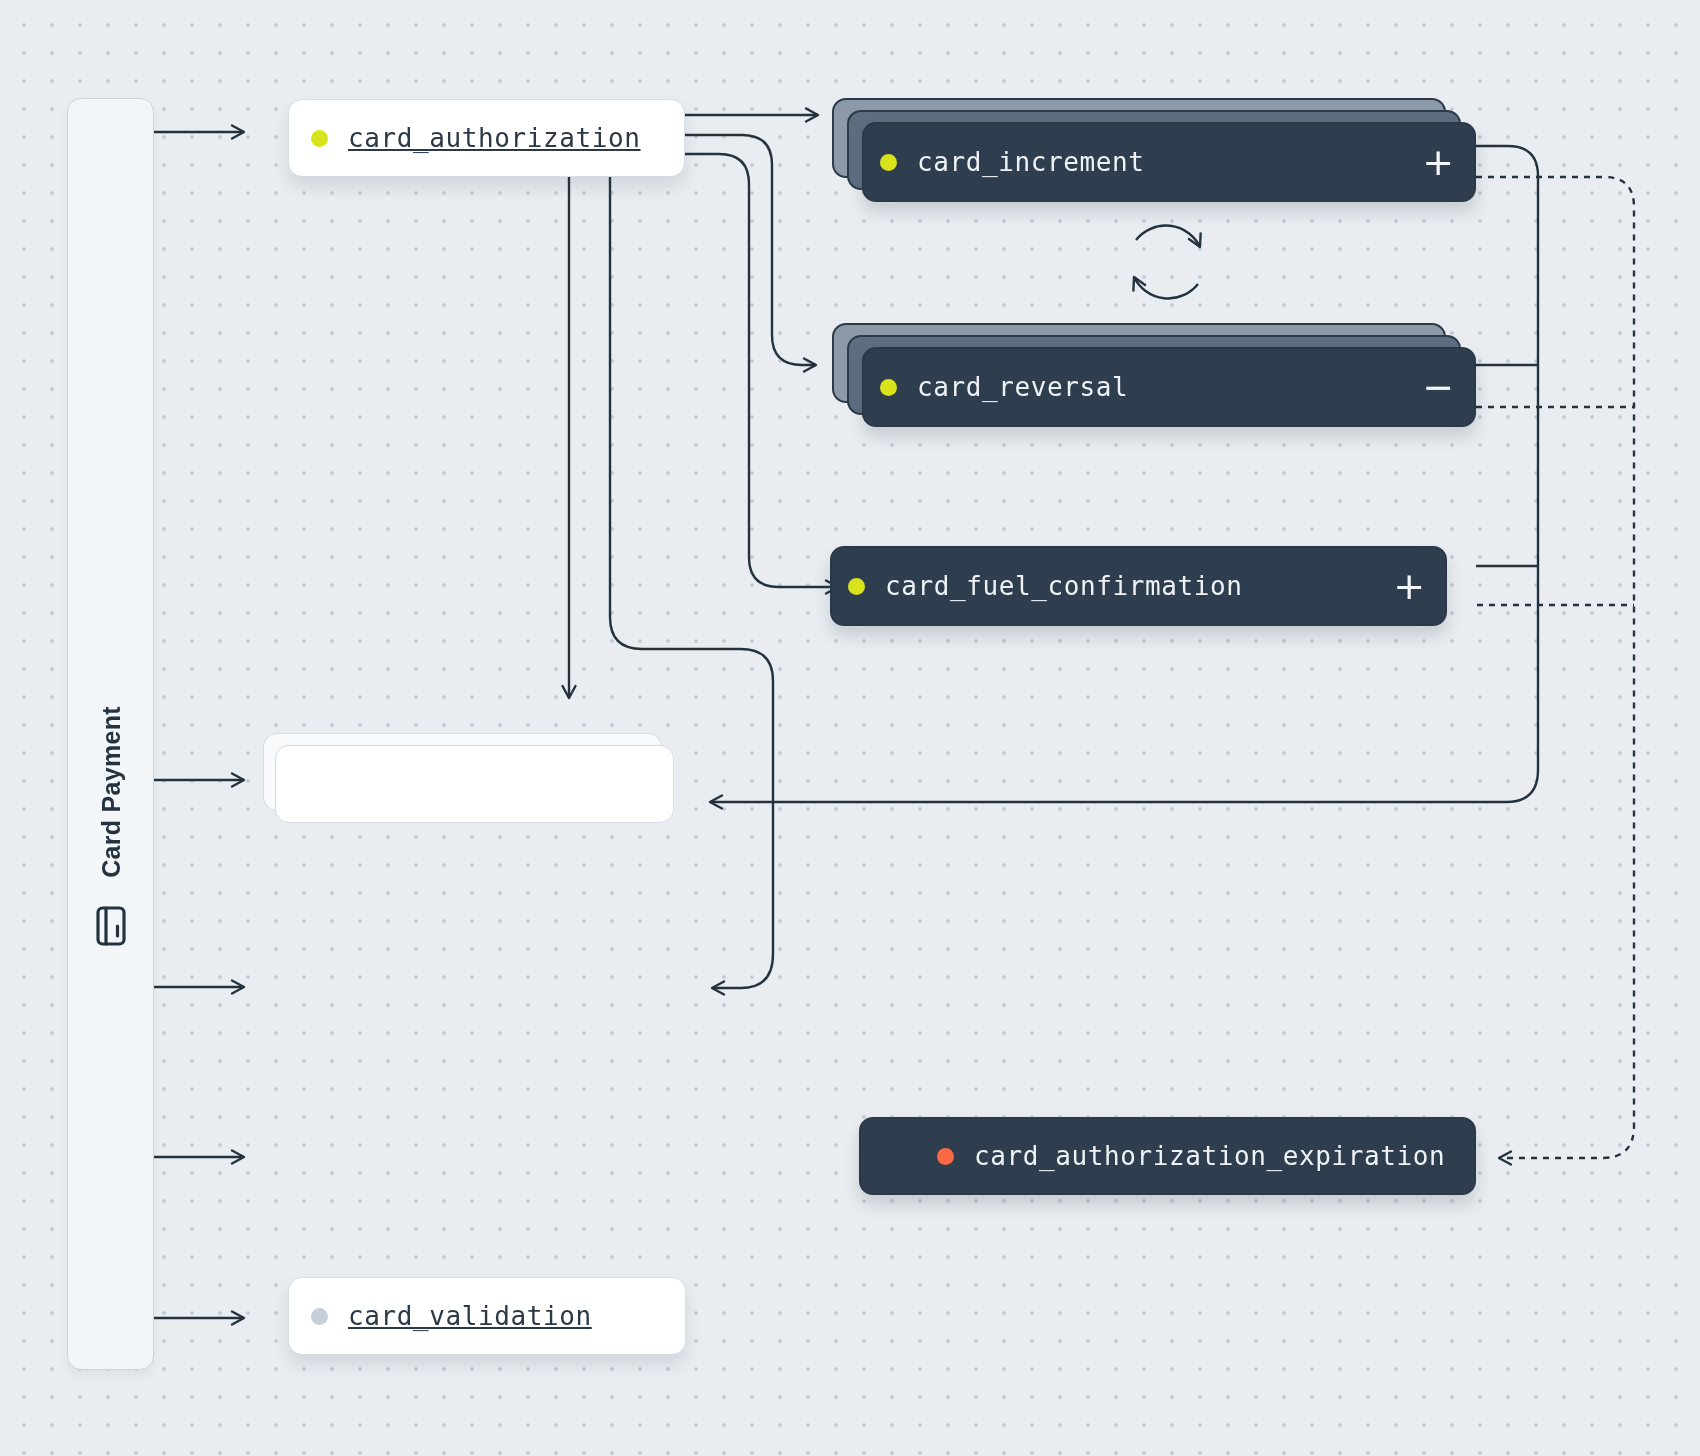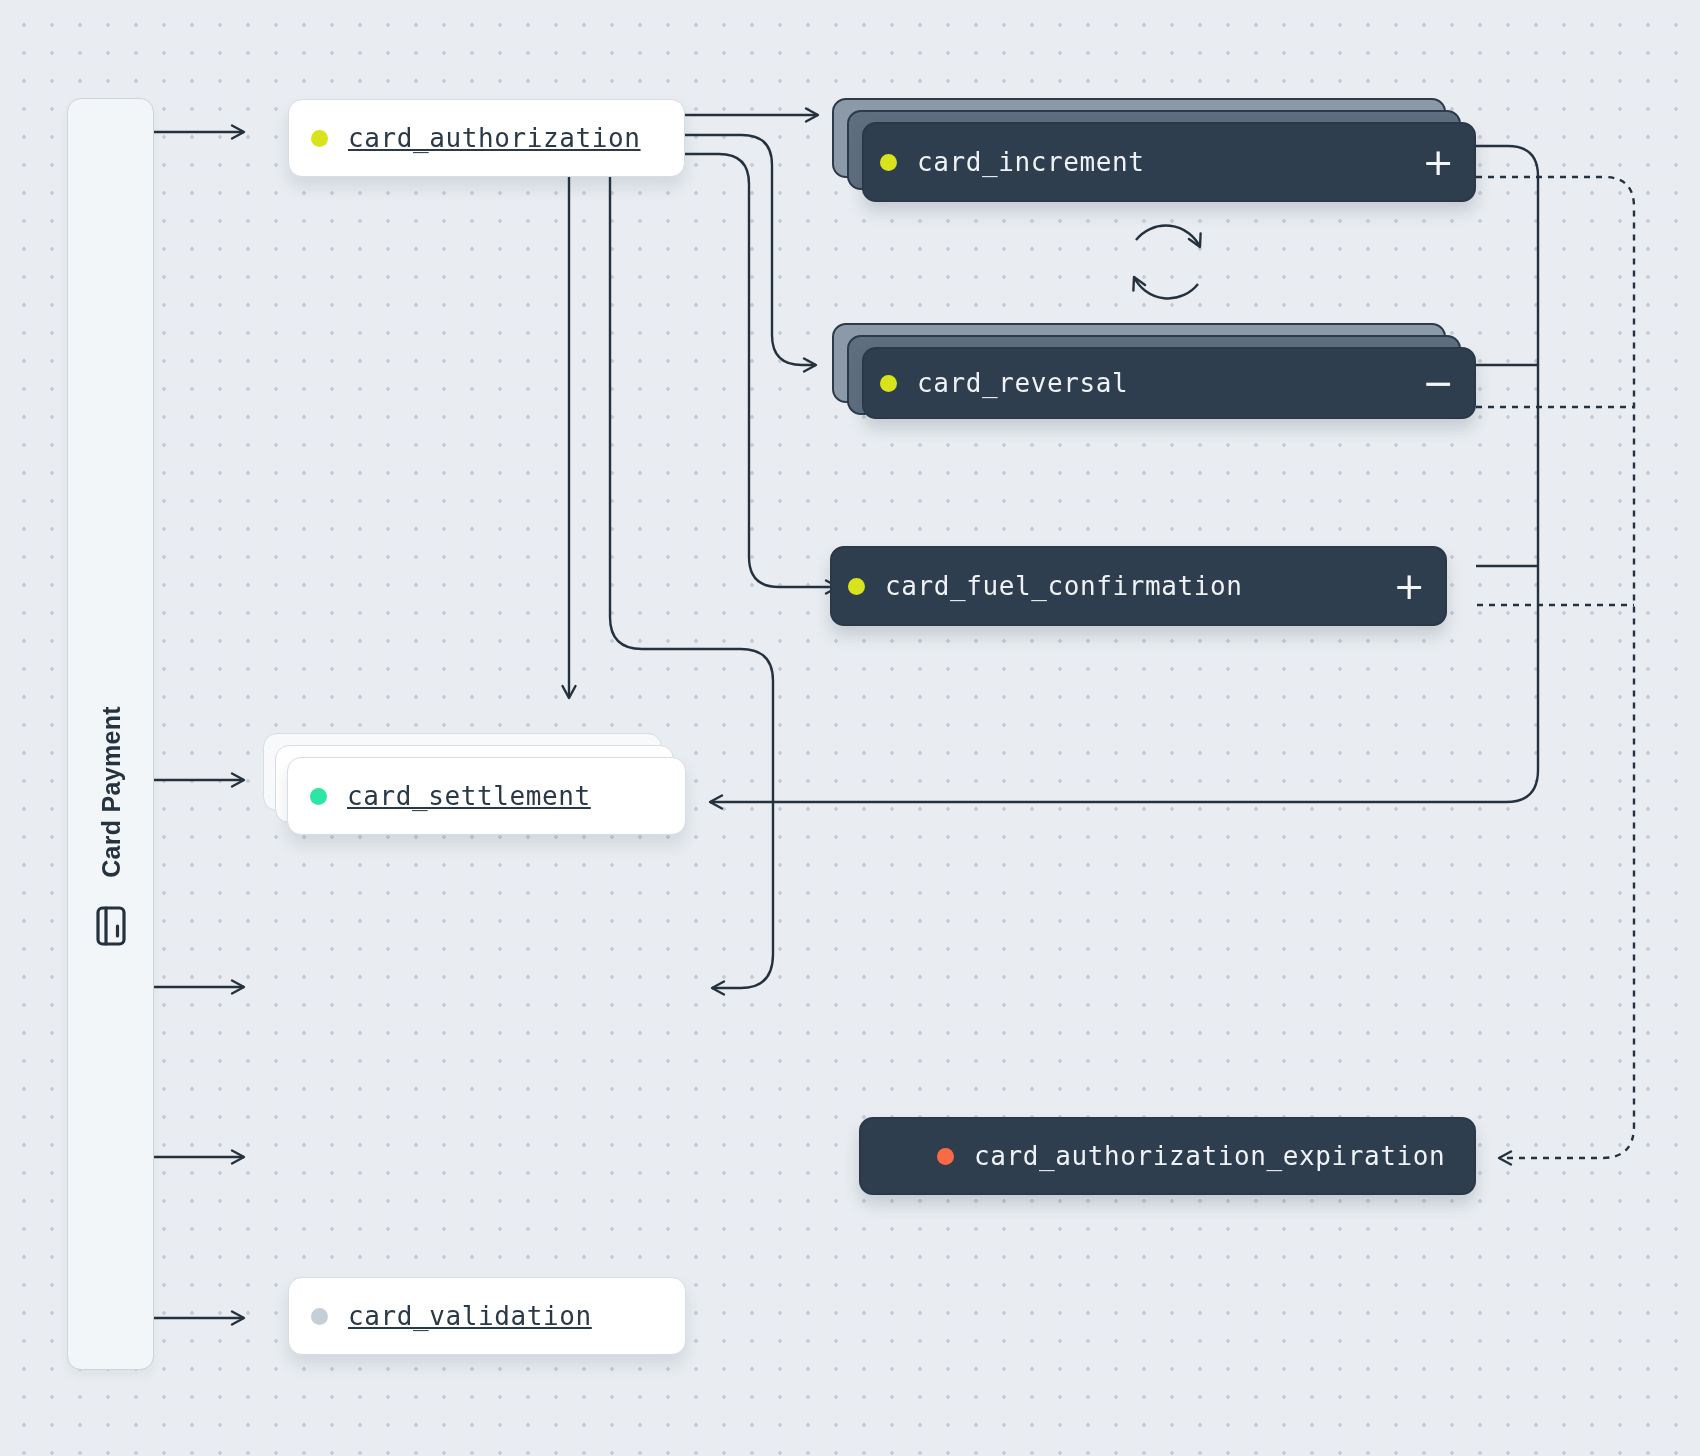--- a/index.html
+++ b/index.html
@@ -104,36 +104,32 @@
     <span class="dot" style="background-color: rgb(217, 227, 27);"></span>
     <span class="label">card_authorization</span>
   </div>
 
   <div class="node dark" style="left:862px;top:122px;width:614px;height:80px">
     <span class="dot" style="background-color: rgb(217, 227, 27);"></span>
     <span class="label">card_increment</span>
     <span class="action">+</span>
   </div>
 
-  <div class="node dark" style="left:862px;top:347px;width:614px;height:72px">
+  <div class="node dark" style="left:862px;top:347px;width:614px;height:80px">
     <span class="dot" style="background-color: rgb(217, 227, 27);"></span>
     <span class="label">card_reversal</span>
     <span class="action">−</span>
   </div>
 
   <div class="node dark" style="left:830px;top:546px;width:617px;height:80px">
     <span class="dot" style="background-color: rgb(217, 227, 27);"></span>
     <span class="label">card_fuel_confirmation</span>
     <span class="action">+</span>
   </div>
 
-  <div class="node light" style="left:287px;top:757px;width:399px;height:78px">
-    <span class="dot" style="background-color: rgb(46, 230, 164);"></span>
-    <span class="label">card_settlement</span>
-  </div>
 
 
 
   <div class="node dark" style="left:859px;top:1117px;width:617px;height:78px;padding-left:76px">
     <span class="dot" style="background-color: rgb(251, 106, 71);"></span>
     <span class="label">card_authorization_expiration</span>
   </div>
 
   <div class="node light" style="left:288px;top:1277px;width:398px;height:78px">
     <span class="dot" style="background-color: rgb(198, 206, 216);"></span>

